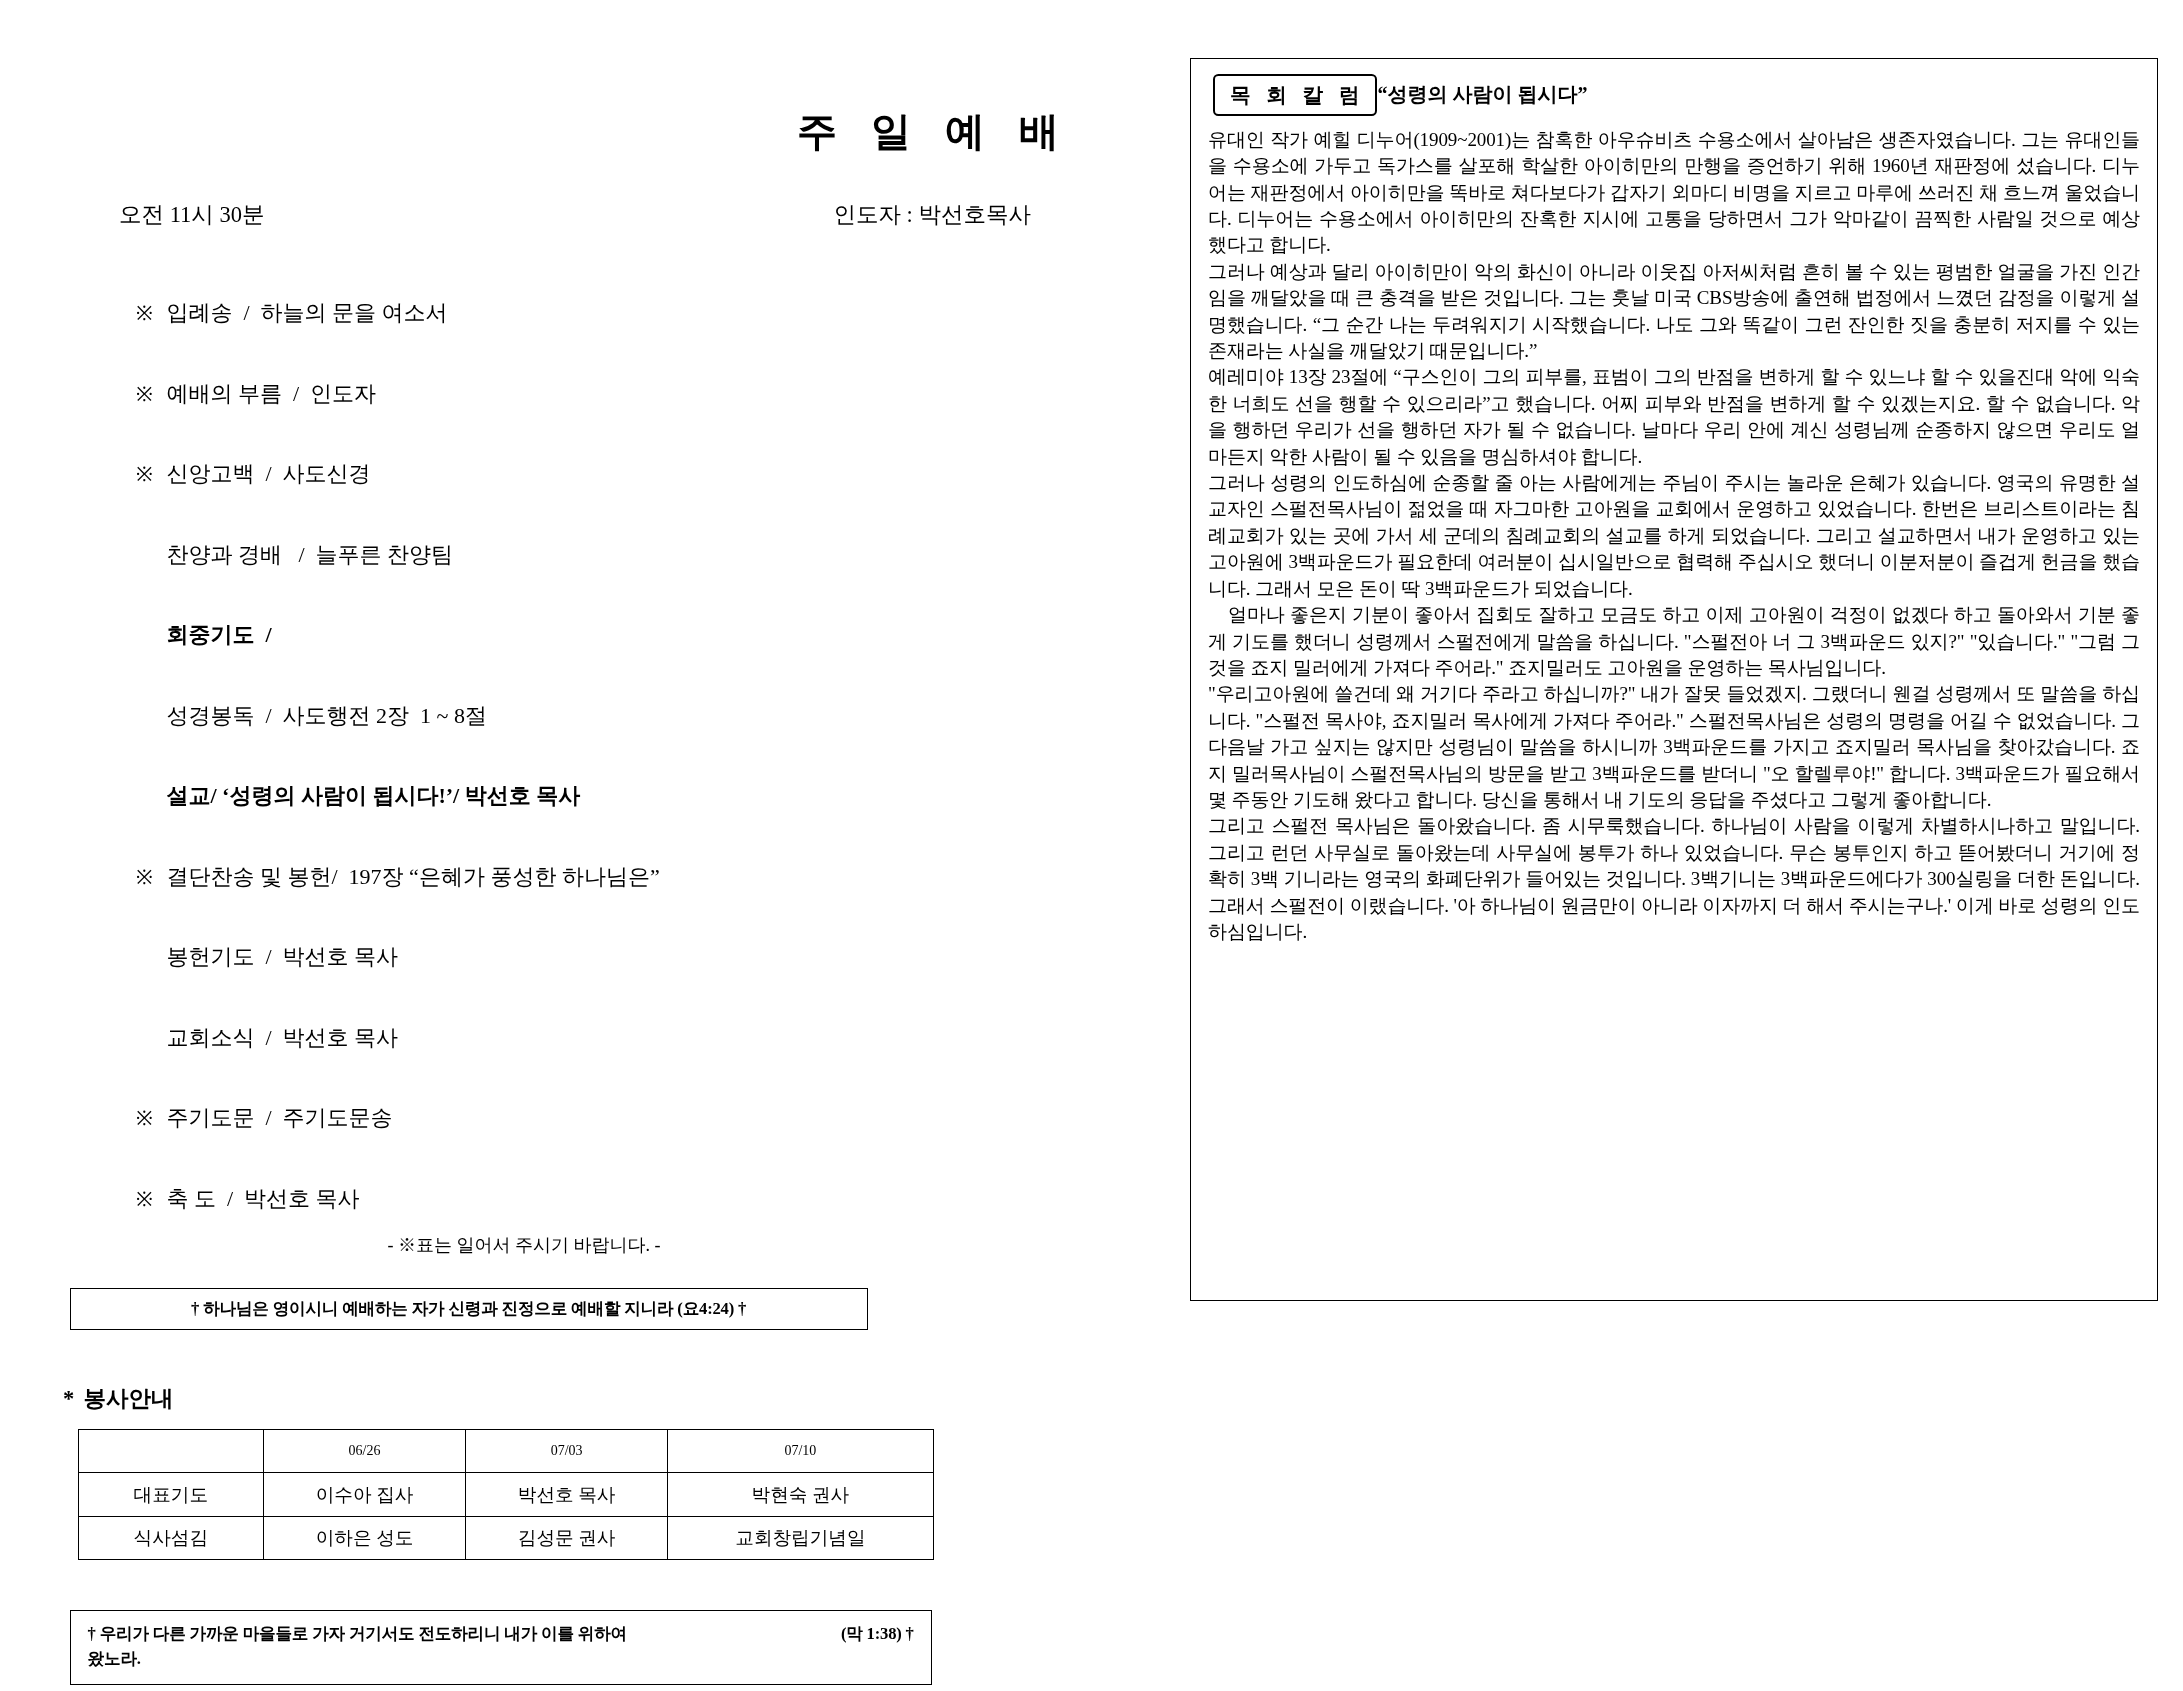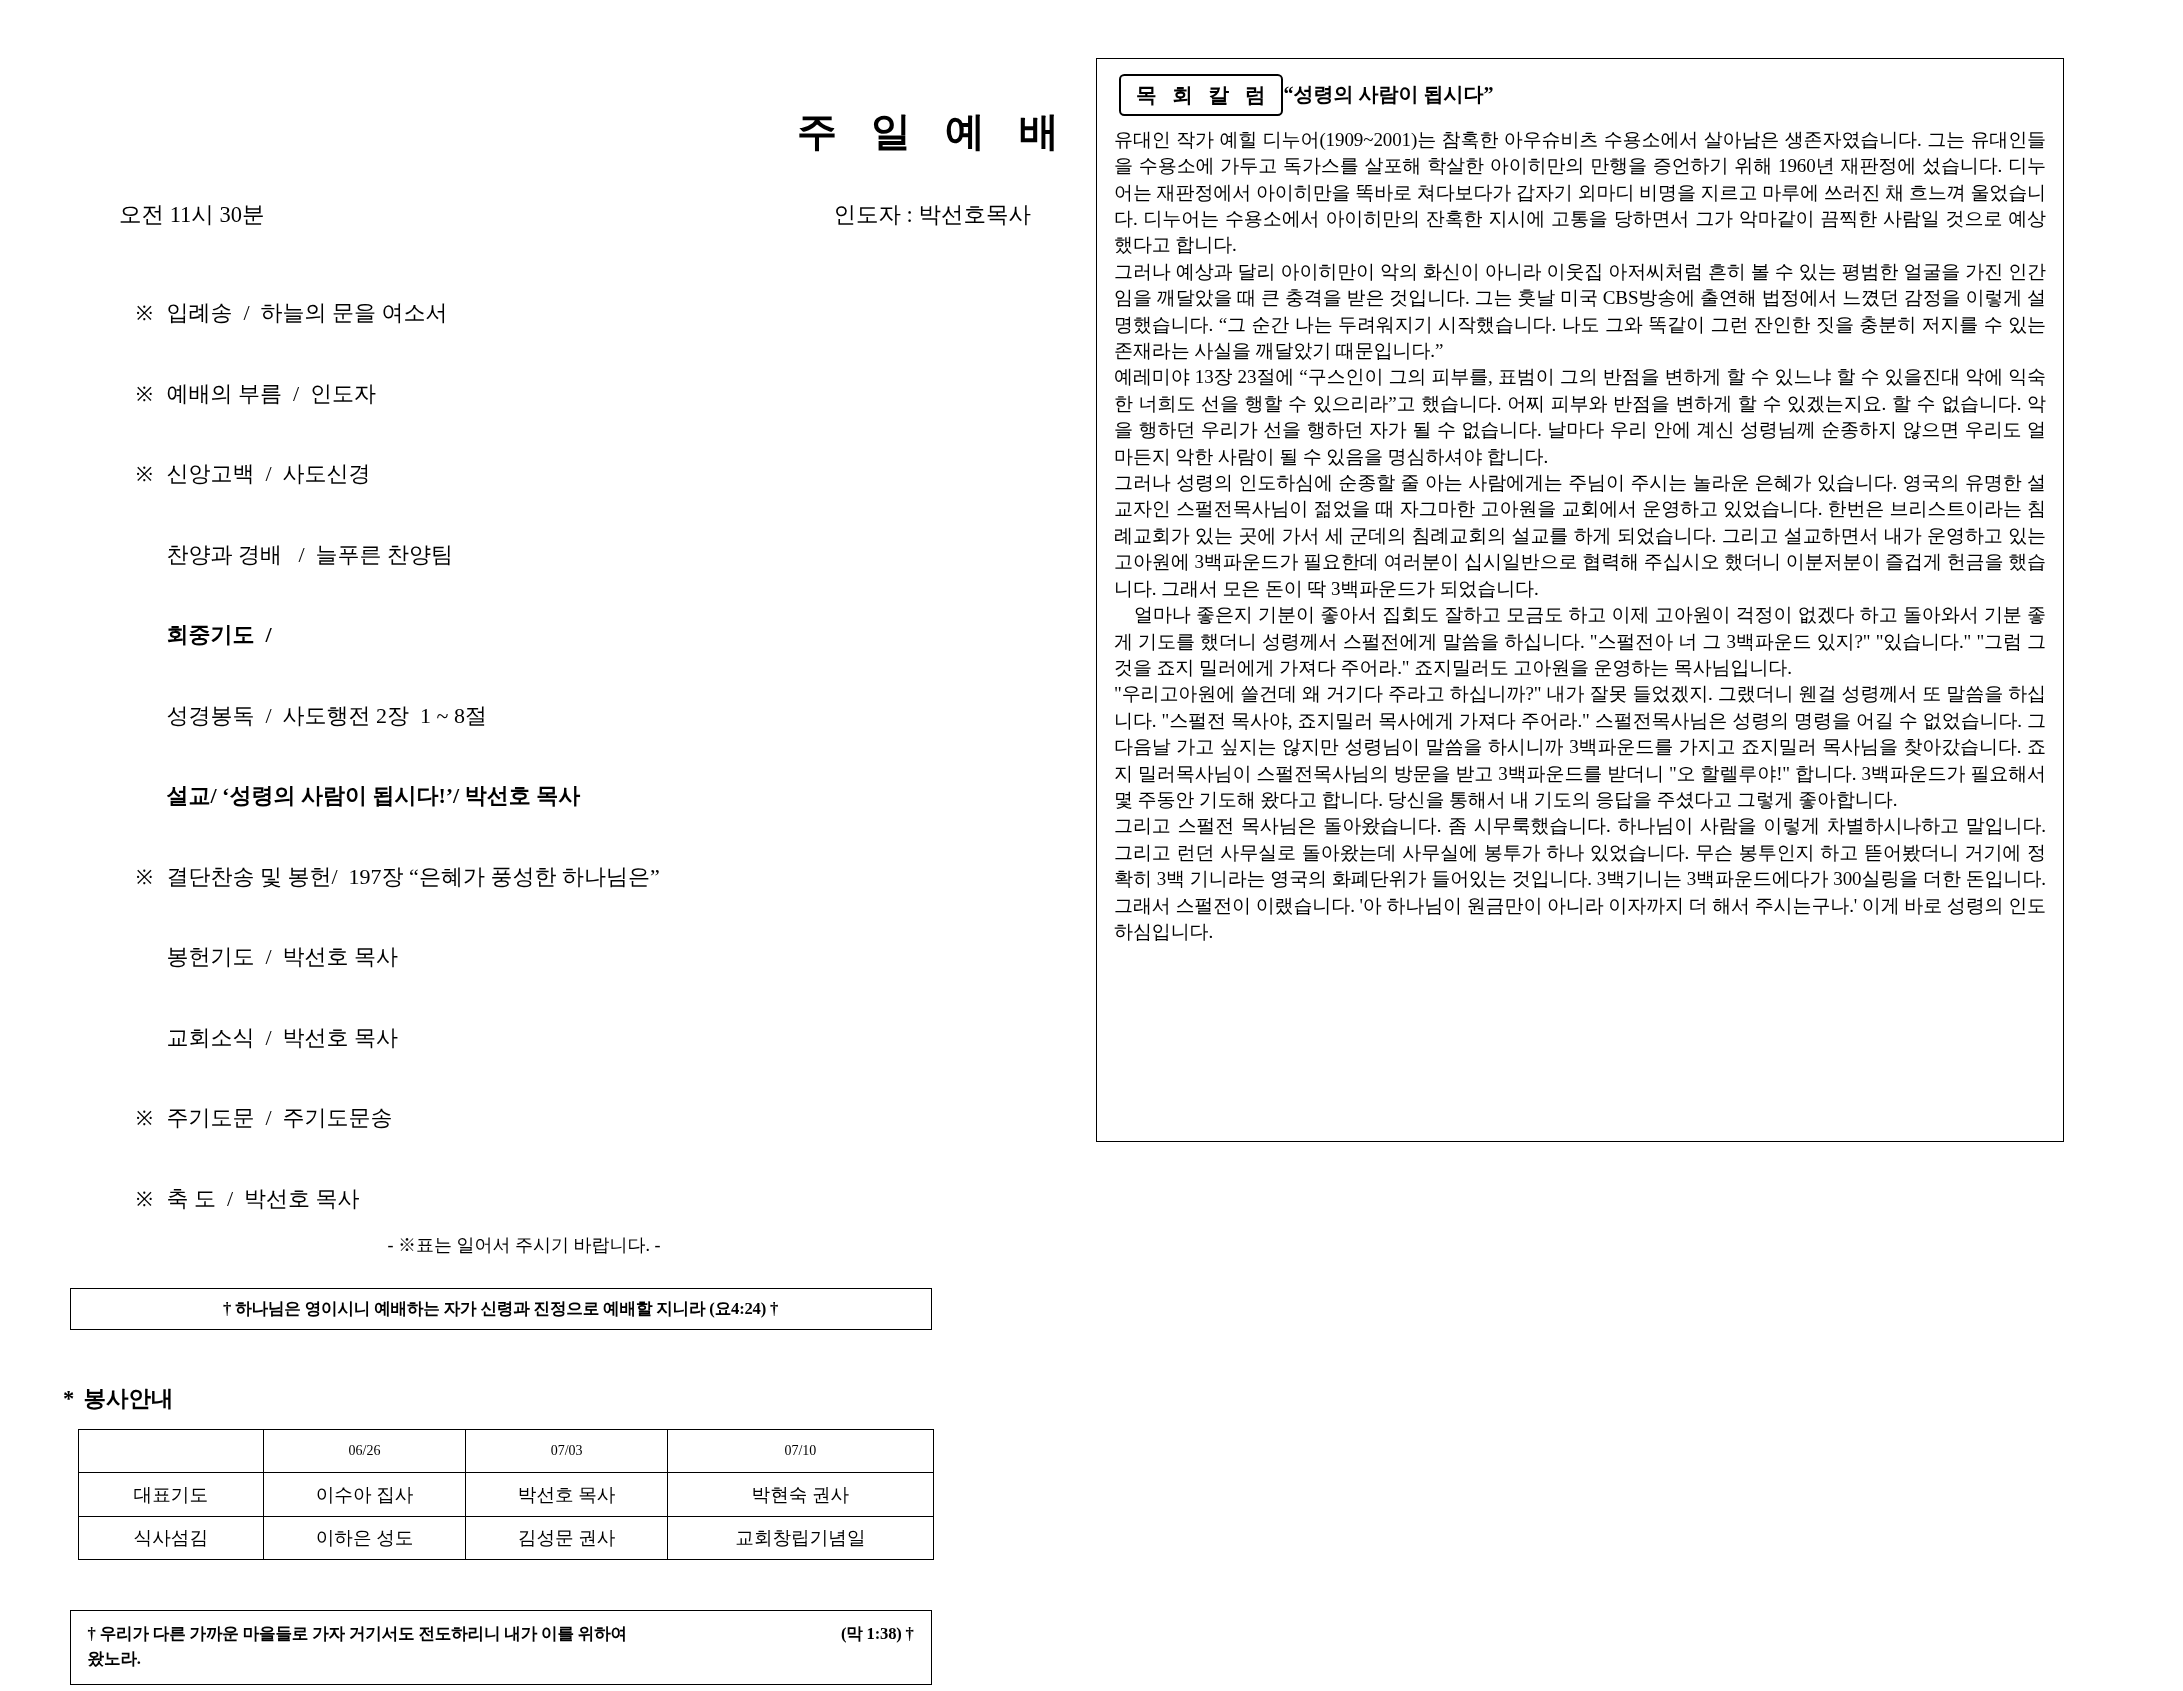--- a/index.html
+++ b/index.html
@@ -71,21 +71,21 @@
     font-size: 18px;
     margin: 17px 0 0 0;
     padding-right: 86px;
     font-family: Liberation Serif, serif;
   }
 
   .verse-box {
     margin: 30.5px 0 0 6.6px;
     border: 1.3px solid #000;
     padding: 9.3px 13.3px;
-    width: 862px;
+    width: 798px;
     box-sizing: border-box;
     font-size: 16.6px;
     text-align: center;
     font-weight: 700;
     letter-spacing: -0.2px;
   }
 
   .section-title {
     margin: 53px 0 14.6px 0;
     font-size: 22.5px;
@@ -120,24 +120,24 @@
     line-height: 1.5;
     position: relative;
   }
   .verse-box2 .ref {
     float: right;
   }
 
   
   .right-col {
     position: absolute;
-    left: 1096px;
+    left: 1190px;
     top: 58px;
     width: 968px;
-    height: 1084px;
+    height: 1243px;
     border: 1.3px solid #000;
     box-sizing: border-box;
     padding: 14.6px 17px 12px 17px;
   }
   .col-header {
     display: flex;
     align-items: center;
     margin-bottom: 10.6px;
   }
   .col-badge {

